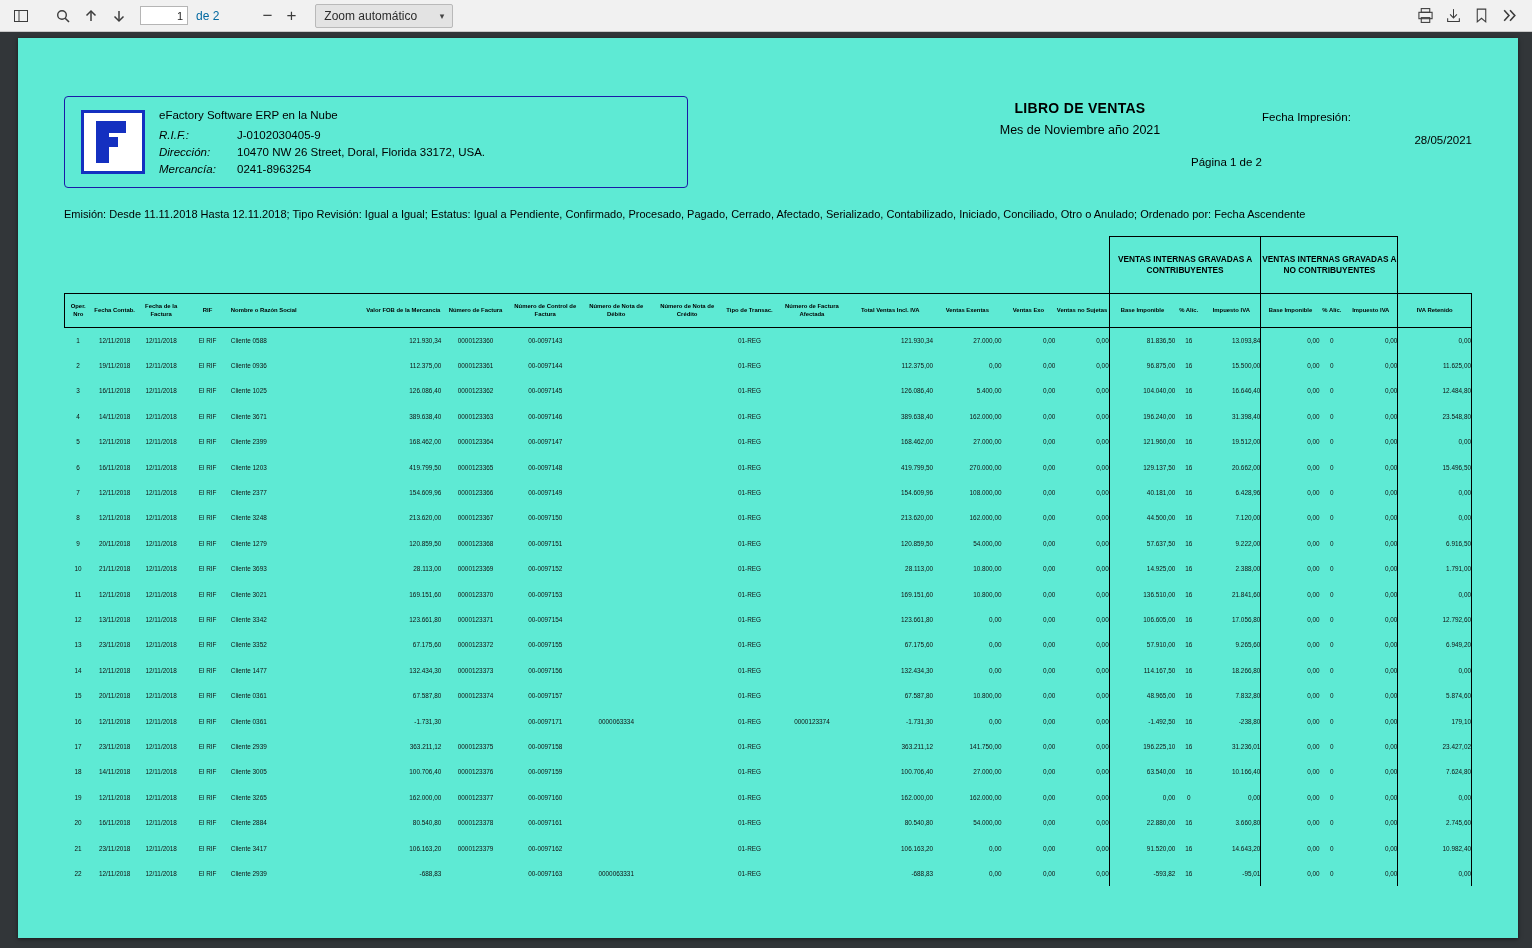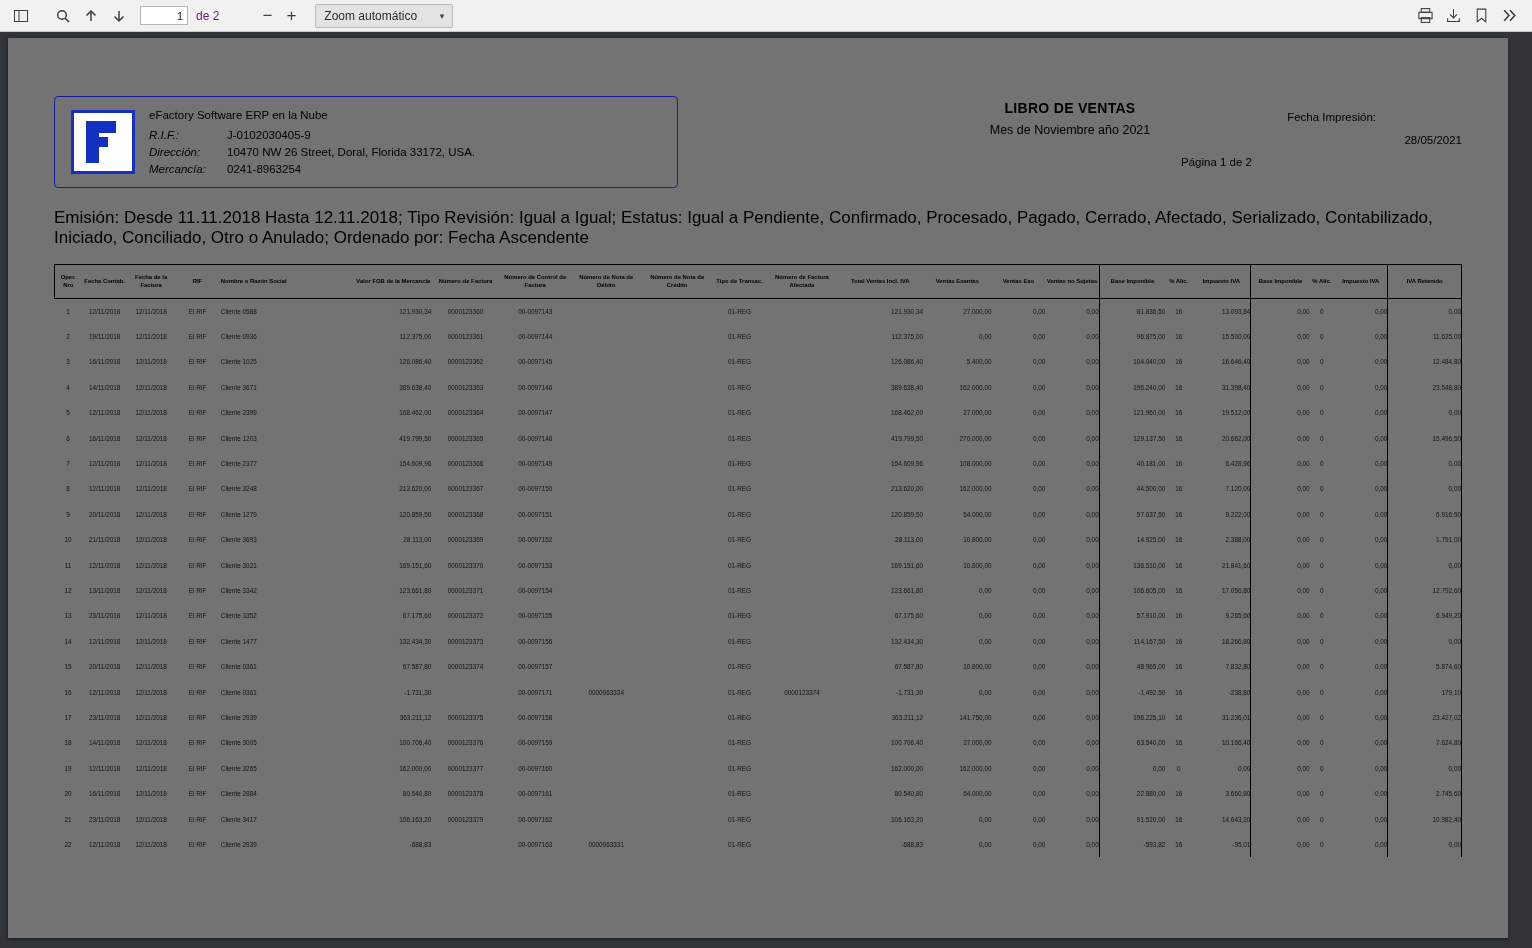--- a/index.html
+++ b/index.html
@@ -44,21 +44,21 @@
     font-size: 11px;
     text-align: right;
     padding: 0 4px;
     box-sizing: border-box;
     font-family: "Liberation Sans", sans-serif;
     color: #222;
     margin-left: 6px;
   }
   .page-of {
     font-size: 12px;
-    color: #701a75;
+    color: #0369a1;
     margin-left: 8px;
   }
   .tb-sep { width: 14px; }
   .zoom-group {
     display: flex;
     align-items: center;
     margin-left: 36px;
   }
   .zoom-btn {
     width: 24px; height: 24px;
@@ -95,25 +95,25 @@
 
   
   .viewer {
     position: absolute;
     top: 32px; left: 0; right: 0; bottom: 0;
     background: #323639;
     overflow: hidden;
   }
   .page {
     position: absolute;
-    left: 8px;
+    left: 18px;
     top: 6px;
     width: 1500px;
     height: 900px;
-    background: #737373;
+    background: #5eead4;
     box-shadow: 0 1px 4px rgba(0,0,0,.55);
     box-sizing: border-box;
   }
 
   
   .doc {
     position: relative;
     width: 100%;
     height: 100%;
     padding: 0;
@@ -181,26 +181,26 @@
     margin-top: 7px;
   }
   .meta {
     position: absolute;
     right: 46px;
     top: 68px;
     font-size: 11.5px;
     line-height: 22px;
   }
   .meta-row { display: flex; justify-content: flex-end; }
-  .meta-lbl { width: 124px; text-align: right; margin-left: 8px; }
+  .meta-lbl { width: 124px; text-align: left; margin-left: 8px; }
   .meta-val { width: 86px; text-align: right; margin-top: 23px; }
   .meta-page { text-align: center; padding-right: 210px; }
 
   .emision {
-    font-size: 17px;
+    font-size: 11px;
     padding: 20px 46px 0 46px;
   }
 
   
   .tbl-wrap {
     padding: 16px 46px 0 46px;
     position: relative;
   }
   table.lv {
     border-collapse: collapse;
@@ -394,20 +394,26 @@
                 <col style="width:44px">
               <col style="width:54px">
                 <col style="width:22px">
                 <col style="width:48px">
               <col style="width:48px">
                 <col style="width:20px">
                 <col style="width:44px">
               <col style="width:60px">
             </colgroup>
             <thead>
+              <tr class="grp-row">
+                <th colspan="16"></th>
+                <th colspan="3" class="grp-box">VENTAS INTERNAS GRAVADAS A CONTRIBUYENTES</th>
+                <th colspan="3" class="grp-box">VENTAS INTERNAS GRAVADAS A NO CONTRIBUYENTES</th>
+                <th></th>
+              </tr>
               <tr class="hdr-row">
                 <th class="rule-top rule-bot vl ta-c">Oper. Nro</th>
                 <th class="rule-top rule-bot ta-c">Fecha Contab.</th>
                 <th class="rule-top rule-bot ta-c">Fecha de la Factura</th>
                 <th class="rule-top rule-bot ta-c">RIF</th>
                 <th class="rule-top rule-bot ta-l">Nombre o Razón Social</th>
                 <th class="rule-top rule-bot ta-c">Valor FOB de la Mercancía</th>
                 <th class="rule-top rule-bot ta-c">Número de Factura</th>
                 <th class="rule-top rule-bot ta-c">Número de Control de Factura</th>
                 <th class="rule-top rule-bot ta-c">Número de Nota de Débito</th>

